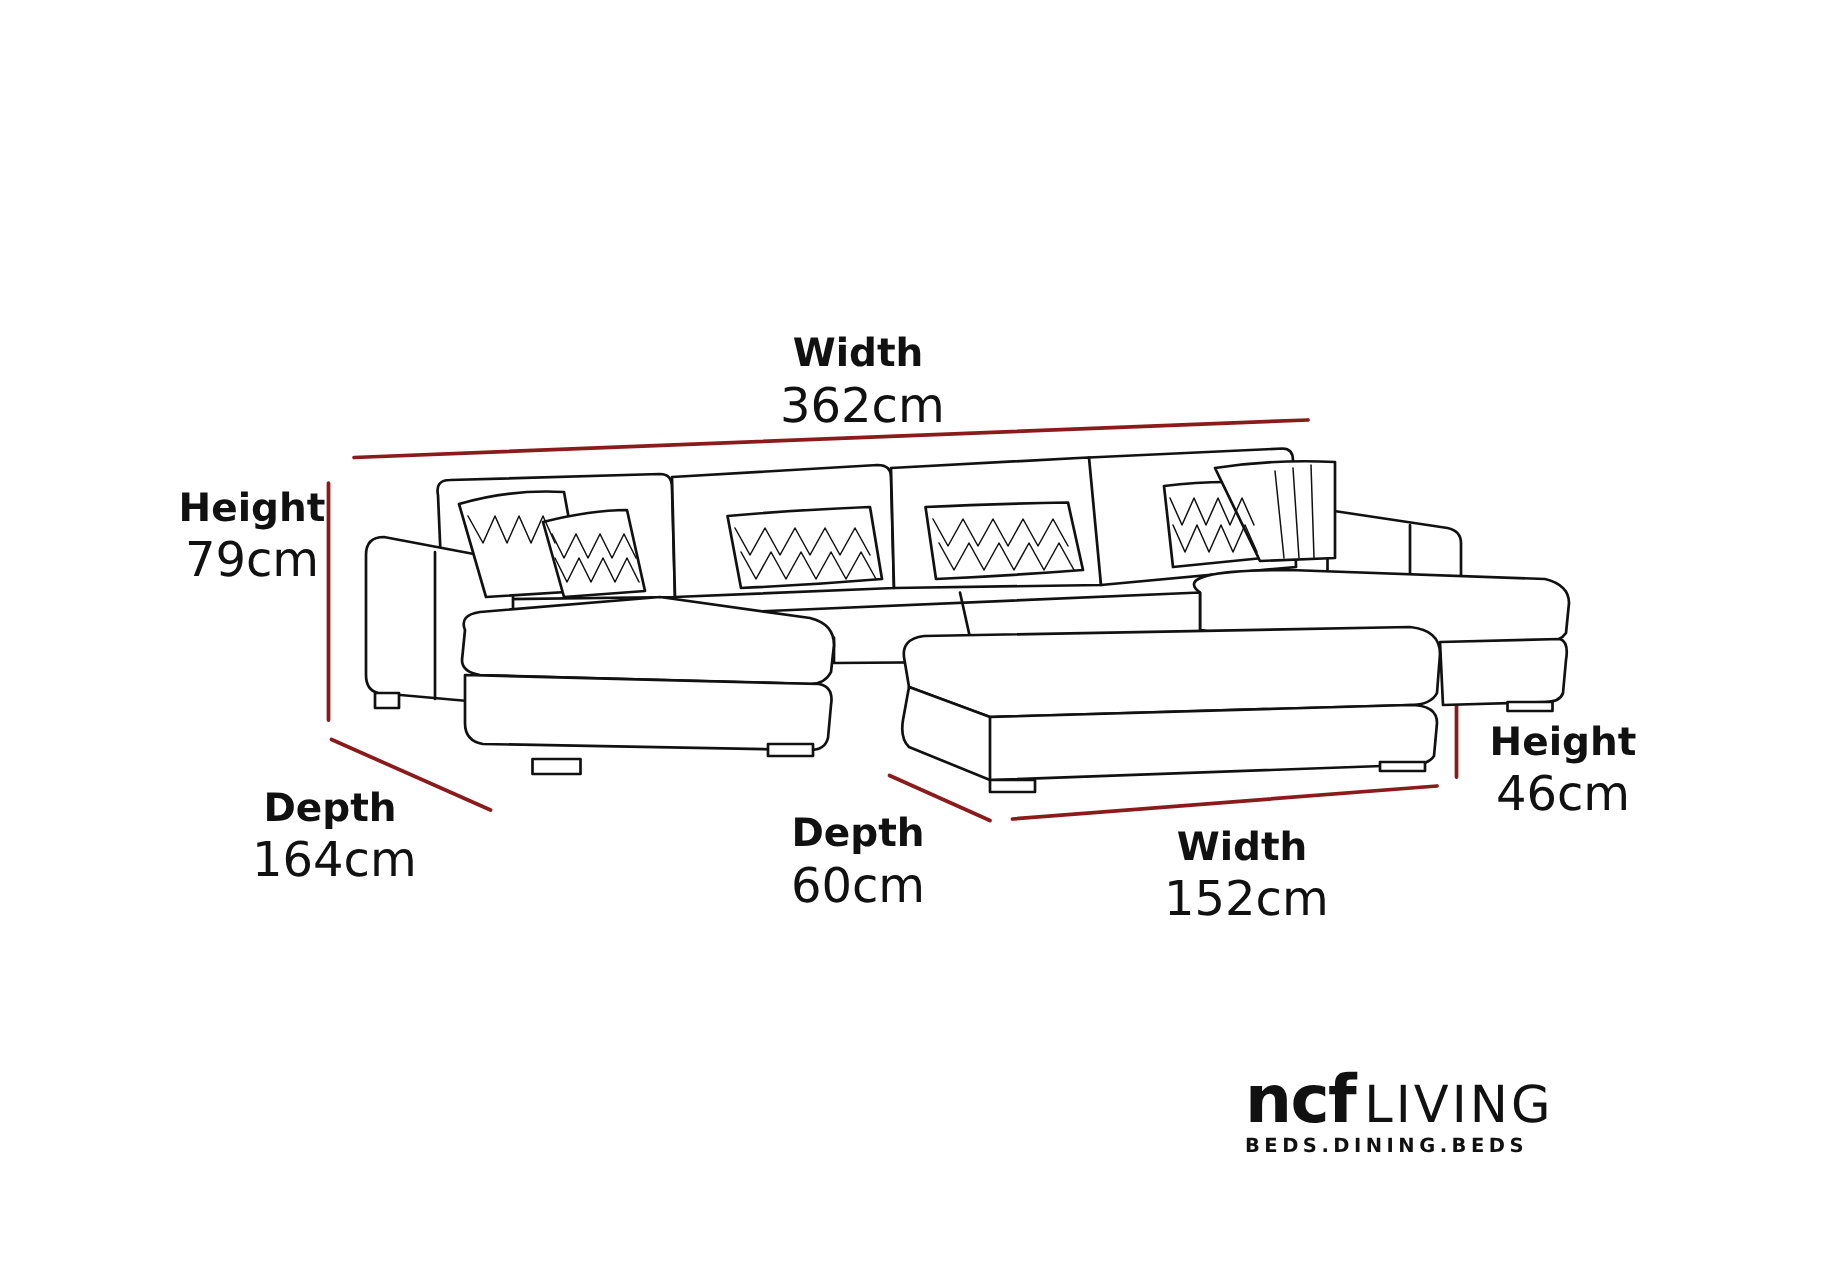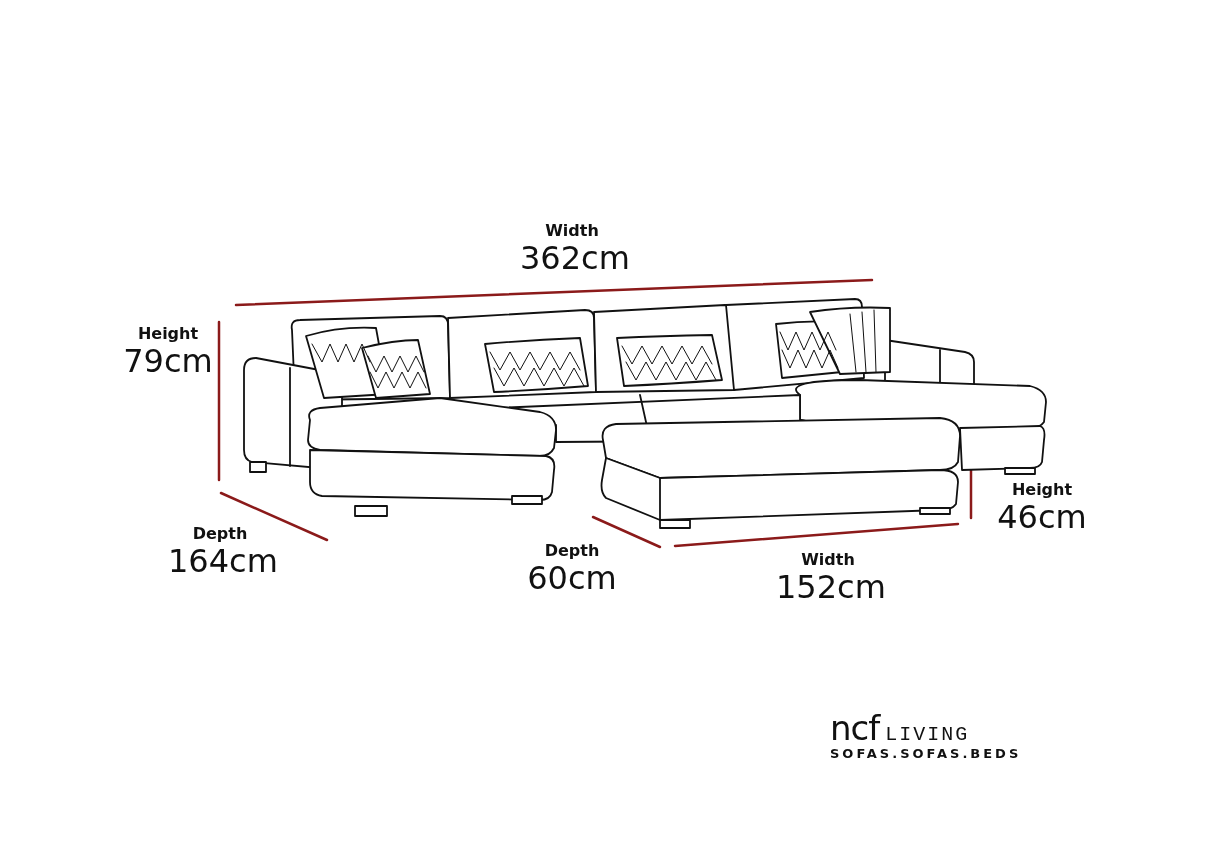--- a/index.html
+++ b/index.html
@@ -1,23 +1,23 @@
 <!DOCTYPE html>
 <html><head>
   <meta charset="utf-8">
   <style>
     html, body { margin: 0; padding: 0; background: #ffffff; }
     body { width: 1214px; height: 858px; position: relative; overflow: hidden; font-family: "DejaVu Sans", sans-serif; color: #111; }
     .label { position: absolute; text-align: center; line-height: 1.15; }
-    .label .t { display: block; font-weight: bold; font-size: 16px; }
+    .label .t { display: block; font-weight: bold; font-size: 26px; }
     .label .v { display: block; font-size: 32px; font-weight: normal; }
     svg.drawing { position: absolute; left: 0; top: 0; }
     .logo { position: absolute; left: 830px; top: 708px; }
-    .logo .brand { font-size: 34px; font-weight: normal; letter-spacing: -1px; display: inline-block; }
-    .logo .living { font-size: 20px; letter-spacing: 2px; margin-left: 6px; display: inline-block; font-family: Liberation Mono, monospace; }
+    .logo .brand { font-size: 44px; font-weight: bold; letter-spacing: -1px; display: inline-block; }
+    .logo .living { font-size: 34px; letter-spacing: 2px; margin-left: 6px; display: inline-block; }
     .logo .tag { display: block; font-size: 13px; font-weight: bold; letter-spacing: 3px; margin-top: -2px; }
   </style>
 </head>
 <body>
 
 <svg class="drawing" width="1214" height="858" viewBox="0 0 1214 858" fill="none" stroke="#111" stroke-width="1.8" stroke-linejoin="round" stroke-linecap="round">
 
   <g stroke="#8b1a1a" stroke-width="2.5">
     <line x1="236" y1="305" x2="872" y2="280"></line>
     <line x1="219" y1="322" x2="219" y2="480"></line>
@@ -103,14 +103,14 @@
   <span class="t">Width</span>
   <span class="v">152cm</span>
 </div>
 <div class="label" style="left:992px; top:481px; width:100px;">
   <span class="t">Height</span>
   <span class="v">46cm</span>
 </div>
 
 <div class="logo">
   <span class="brand">ncf</span><span class="living">LIVING</span>
-  <span class="tag">SOFAS.SOFAS.BEDS</span>
+  <span class="tag">BEDS.DINING.BEDS</span>
 </div>
 
 </body></html>

